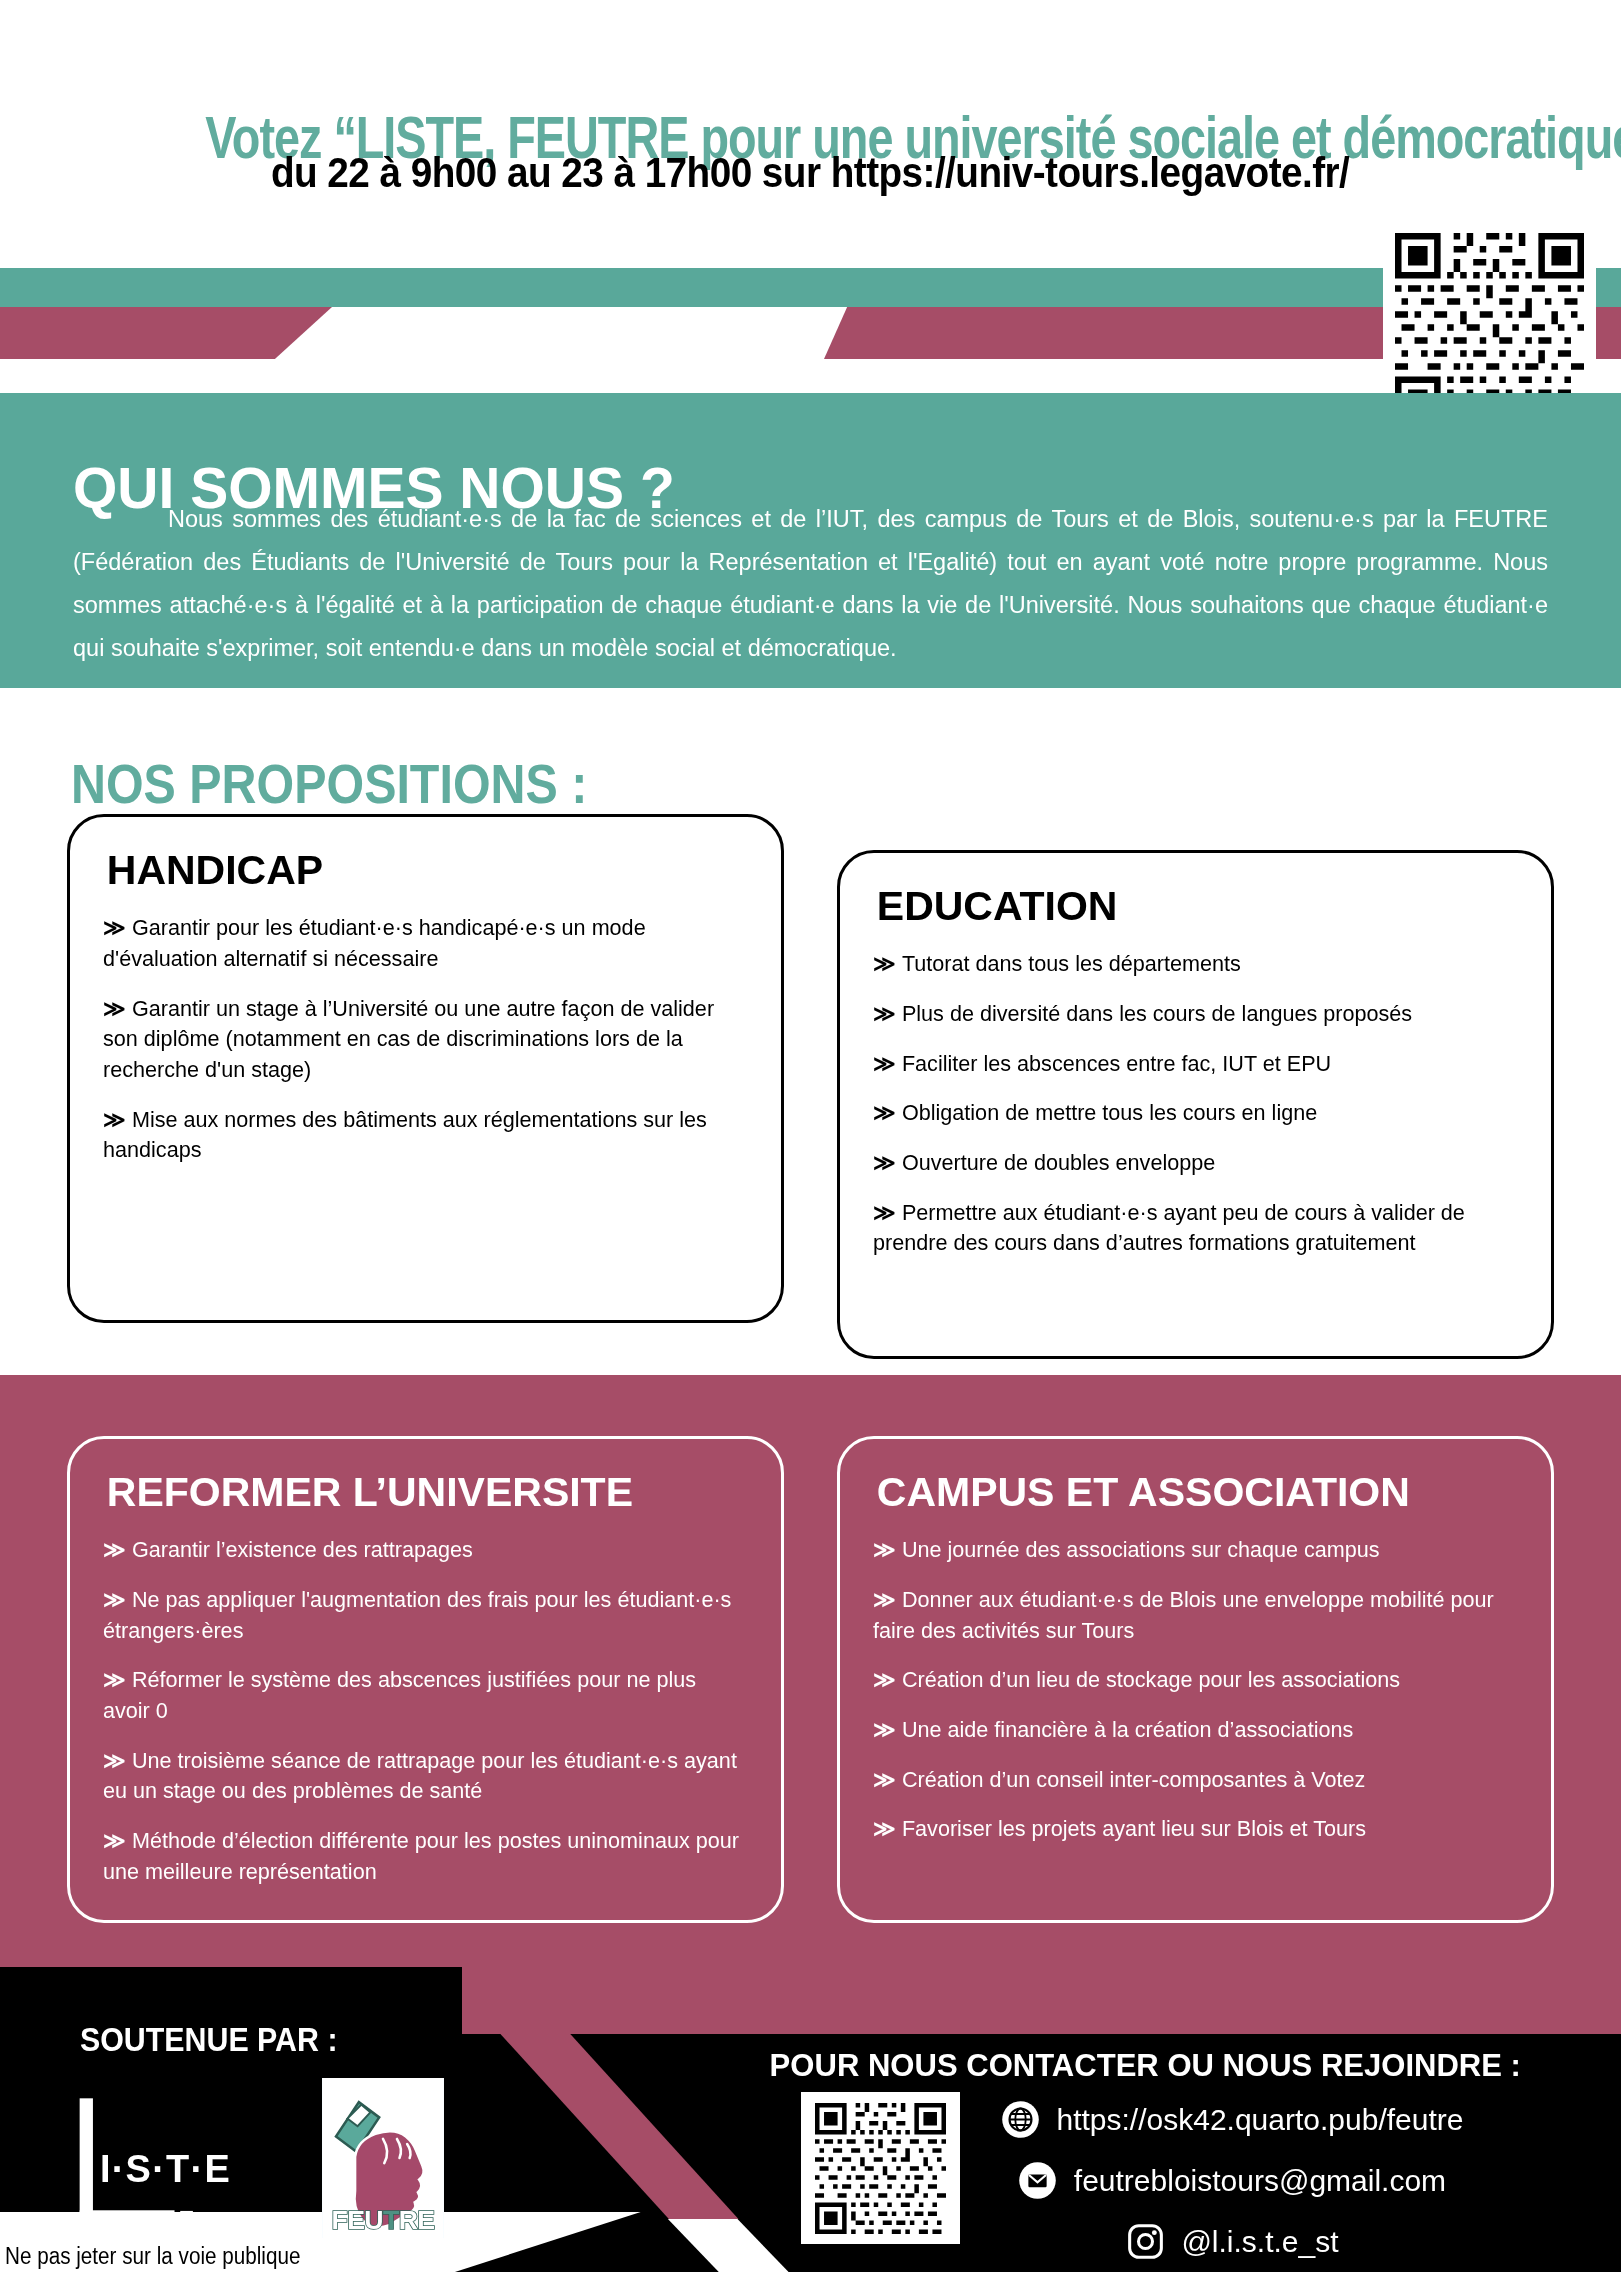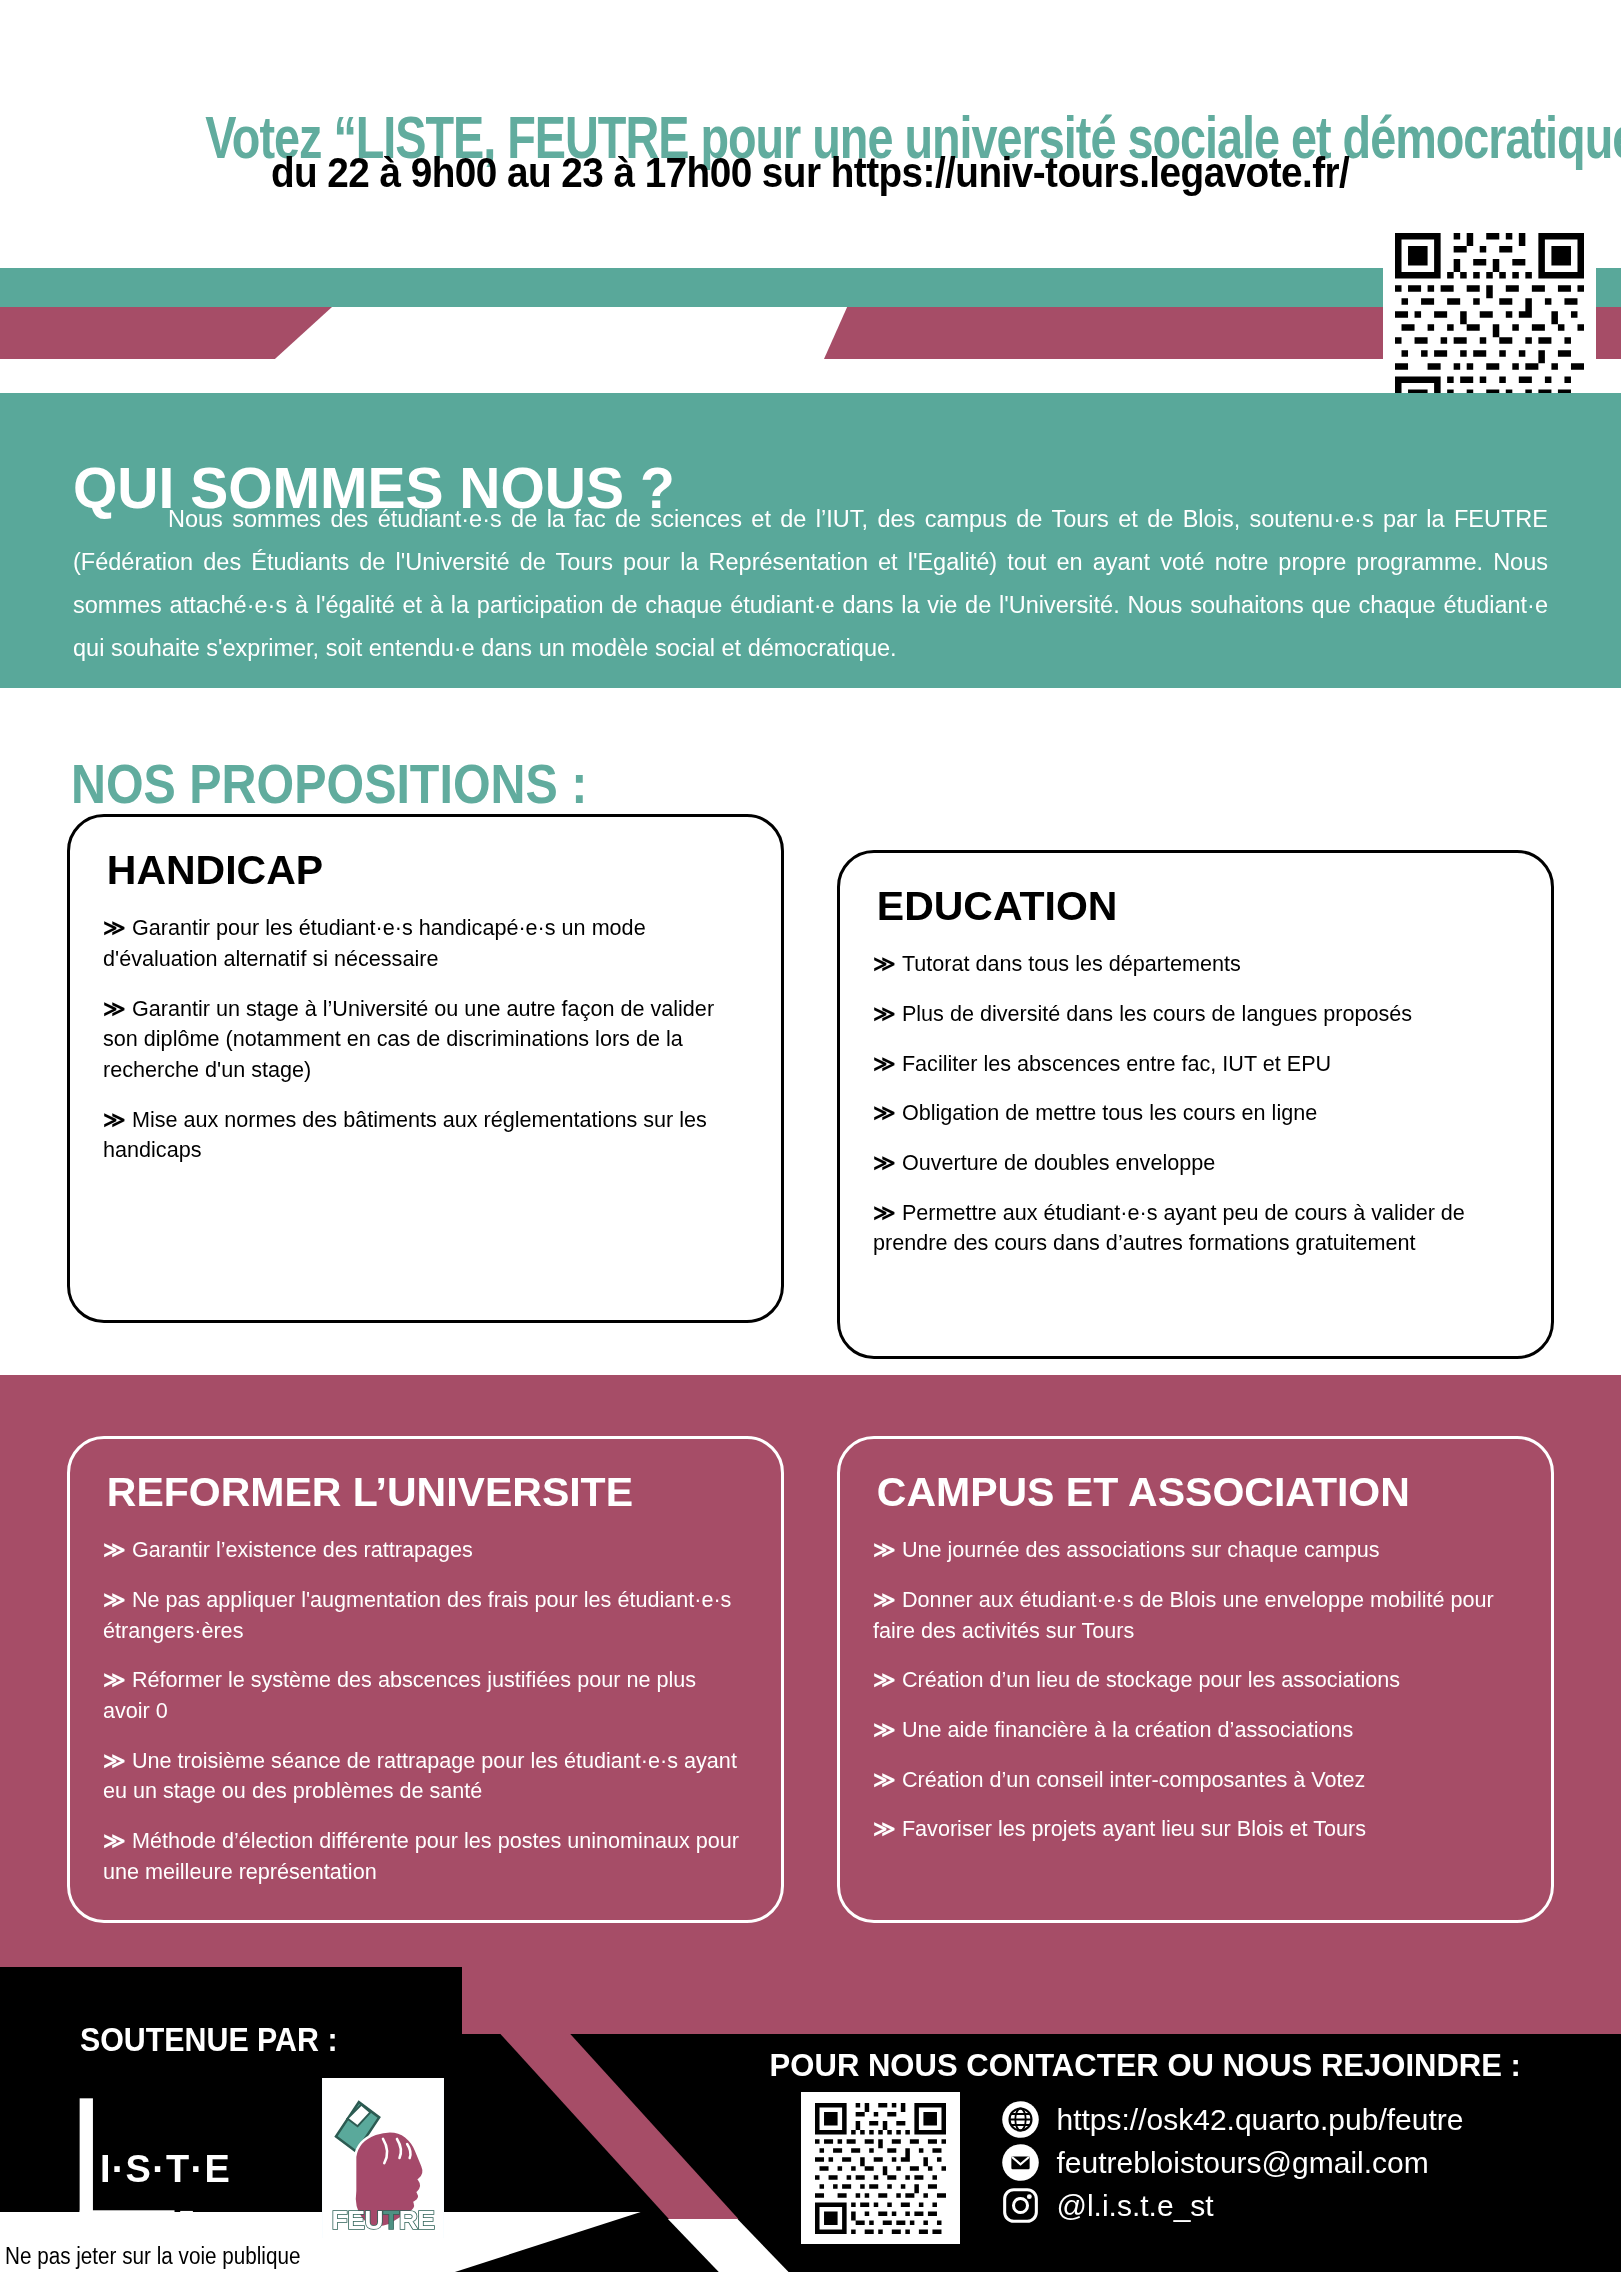--- a/index.html
+++ b/index.html
@@ -73,21 +73,21 @@
   .feutre-logo{top:2078px;left:278px;width:122px;height:160px;background:#7dd3fc;
     display:flex;align-items:center;justify-content:center;margin-left:44px;}
 
   .contact-heading{top:2047px;left:723px;width:844px;text-align:center;color:#fff;
     font-size:32px;font-weight:bold;letter-spacing:0;}
   .contact-heading .condense-left{transform:scaleX(0.97);transform-origin:center;}
   .qr-box-bottom{top:2092px;left:801px;width:159px;height:152px;background:#fff;
     display:flex;align-items:center;justify-content:center;}
   .qr-box-bottom svg{width:131px;height:131px;}
 
-  .contact-rows{top:2100px;left:1001px;display:flex;flex-direction:column;gap:4px;}
+  .contact-rows{top:2100px;left:1001px;display:flex;flex-direction:column;gap:22px;align-items:center;}
   .contact-row{display:flex;align-items:center;gap:16.5px;color:#fff;font-size:30px;}
   .contact-row .cicon{width:39px;height:39px;flex:0 0 auto;}
 
   .disclaimer{top:2243px;left:5px;color:#000;font-size:23.5px;}
   .disclaimer .condense-left{transform:scaleX(0.88);}
 </style>
 </head>
 <body>
 
 <svg width="0" height="0" style="position:absolute" aria-hidden="true">

